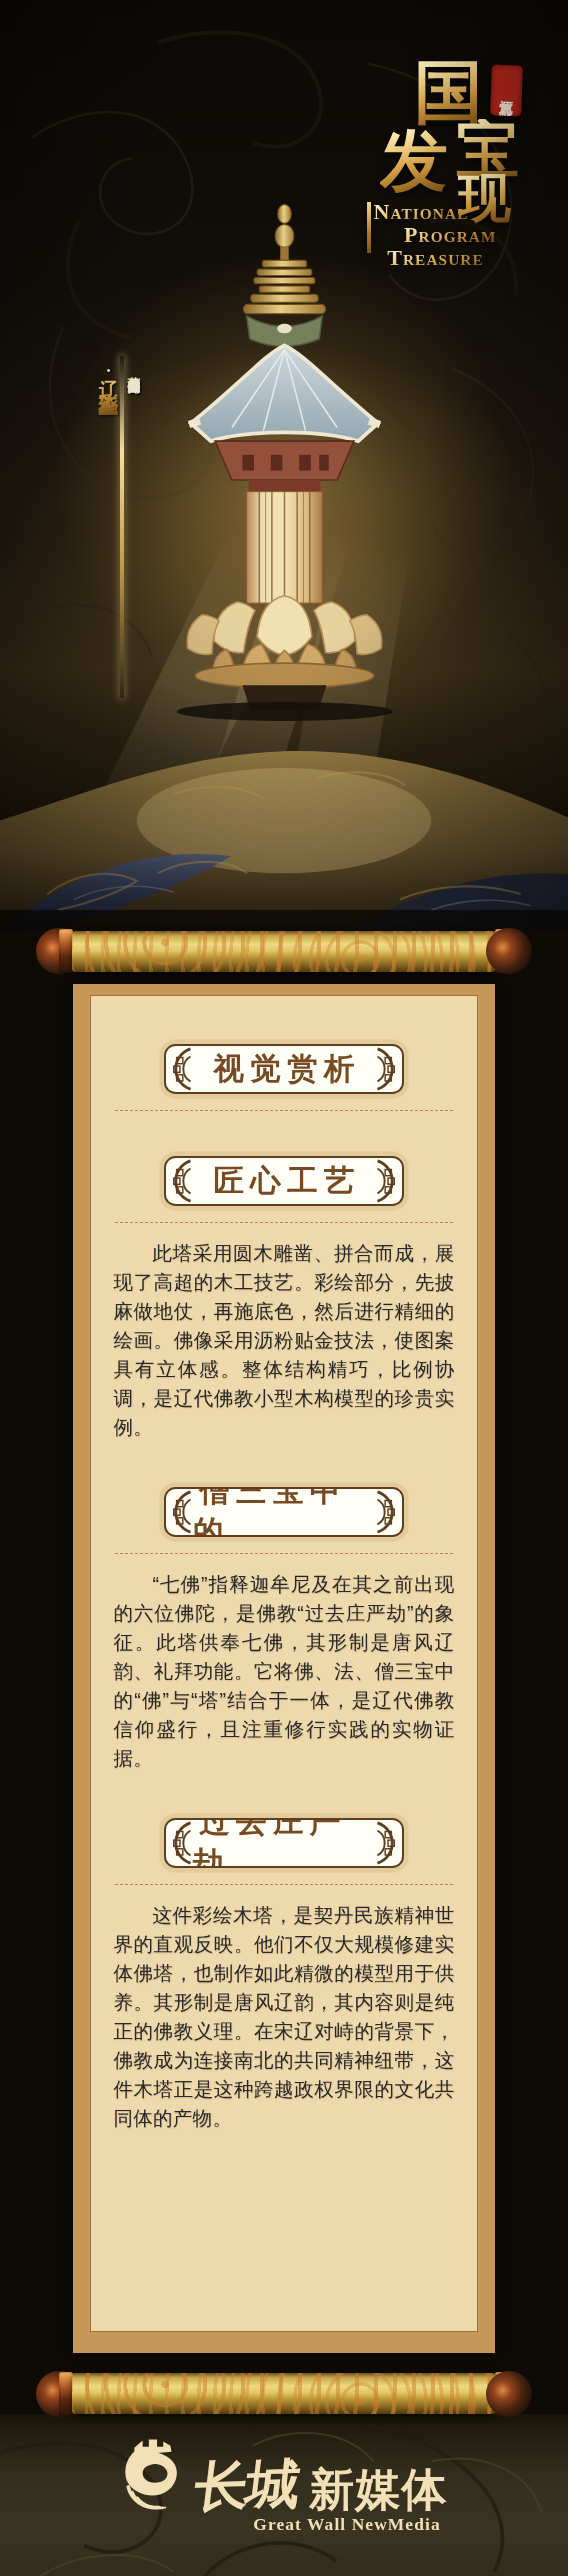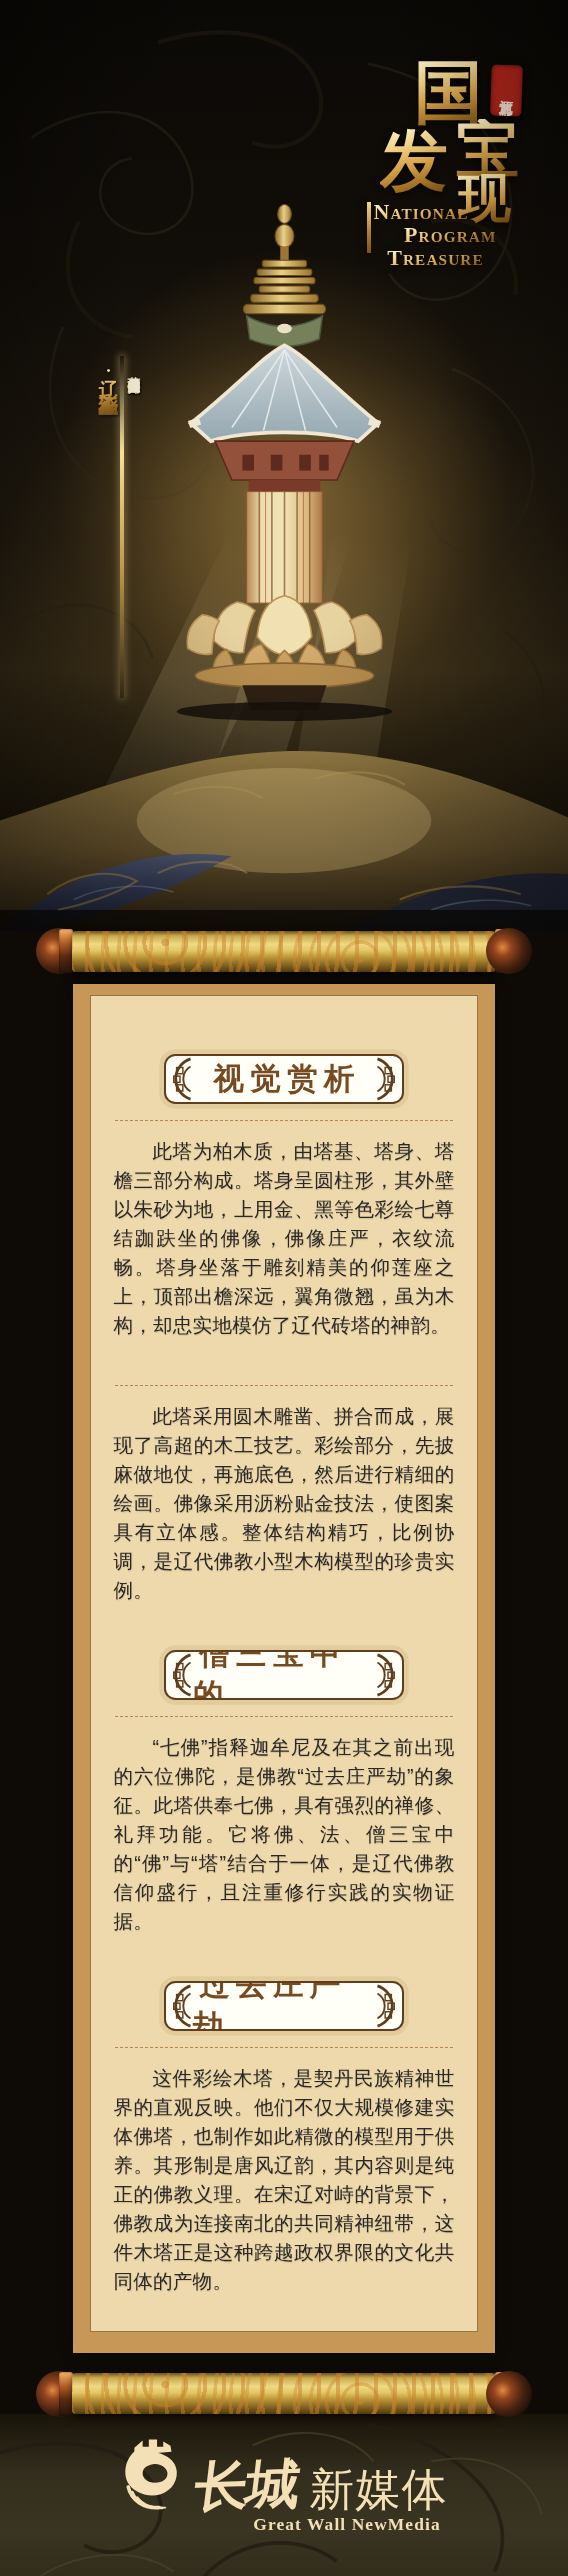--- a/index.html
+++ b/index.html
@@ -82,42 +82,42 @@
   .collar.cl { left:59px; } .collar.cr { right:59px; }
 
   
   .paper-outer { width:568px; padding:11.6px 73px 20.5px;
       background:linear-gradient(to bottom, rgba(10,8,5,.0), rgba(10,8,5,.0)); position:relative; z-index:2; }
   .paper-frame { background:#c79757; padding:11.6px 17.4px 20.5px; box-shadow:0 0 11.6px rgba(0,0,0,.55); }
   .paper-inner { background:#eed9ac; border:1.1px solid #9a7140; height:1337px; overflow:hidden;
       padding:48px 22px 32px; }
 
   .sec + .sec { margin-top:45px; }
-  .plaque { width:240px; height:50px; margin:10px auto; display:flex; align-items:stretch;
+  .plaque { width:240px; height:50px; margin:0 auto; display:flex; align-items:stretch;
       background:#fffef7; border:2.1px solid #5f3d1d; border-radius:11.6px;
       box-shadow:0 0 0 4.7px #e3cc9c; overflow:hidden; }
   .pl-end { flex:0 0 27px; height:100%; }
   .pl-end.flip { transform:scaleX(-1); }
   .pl-title { flex:1; display:flex; align-items:center; justify-content:center;
       font-family:"Liberation Serif","DejaVu Serif",serif; font-weight:700;
       font-size:30.5px; letter-spacing:6.3px; color:#784a21; text-indent:6.3px; }
   .divider { margin:16px 2.1px 0; border-top:1.6px dashed #b5854e; height:0; }
   .body-text { margin-top:16px; font-size:19.5px; line-height:29px; text-align:justify;
       text-indent:2em; color:#282828; letter-spacing:0.3px; font-weight:500;
       text-shadow:0.5px 1.1px 1.1px rgba(130,100,60,.25); }
 
   
   .footer { position:relative; width:568px; height:194px; overflow:hidden;
       background:linear-gradient(to bottom,#181408 0%, #332d1d 30%, #3a3422 60%, #2c2717 100%); }
   .footer svg.texture { position:absolute; inset:0; }
   .logo { position:absolute; left:0; right:0; top:20px; display:flex; flex-direction:column; align-items:center; }
   .logo-row { display:flex; align-items:flex-end; gap:7.4px; color:#f4e0b6; }
   .logo-cal { font-family:"Liberation Serif","DejaVu Serif",serif; font-weight:700; font-size:54px;
       line-height:.95; transform:skewX(-9deg) rotate(-2deg); letter-spacing:-3.2px; padding-right:5.3px; }
-  .logo-cn  { font-size:45px; font-weight:400; letter-spacing:1.1px; line-height:1; }
+  .logo-cn  { font-size:45px; font-weight:700; letter-spacing:1.1px; line-height:1; }
   .logo-en  { margin-top:2.1px; margin-left:126px; color:#f4e0b6; font-family:"Liberation Serif",serif;
       font-weight:700; font-size:17.4px; letter-spacing:1.1px; }
 </style>
 </head>
 <body>
 
 <div class="hero">
   <svg class="texture" width="568" height="931" viewBox="0 0 1080 1768">
     <g fill="none" stroke="#2e2718" stroke-width="5" opacity=".55">
       <path d="M60,260 C180,180 320,200 360,320 C390,420 300,470 230,430 C170,395 180,310 250,300"></path>
@@ -303,24 +303,40 @@
           <h2 class="pl-title">视觉赏析</h2>
           <svg class="pl-end flip" viewBox="0 0 54 96">
             <path d="M50,6 A44,44 0 0 0 50,90" fill="none" stroke="#5f3d1d" stroke-width="6"></path>
             <path d="M50,22 A30,30 0 0 0 50,74" fill="none" stroke="#5f3d1d" stroke-width="4"></path>
             <rect x="21" y="24" width="13" height="13" fill="none" stroke="#5f3d1d" stroke-width="3"></rect>
             <rect x="15" y="42" width="13" height="13" fill="none" stroke="#5f3d1d" stroke-width="3"></rect>
             <rect x="21" y="60" width="13" height="13" fill="none" stroke="#5f3d1d" stroke-width="3"></rect>
           </svg>
         </div>
         <div class="divider"></div>
-        <p class="body-text">此塔为柏木质，由塔基、塔身、塔檐三部分构成。塔身呈圆柱形，其外壁以朱砂为地，上用金、黑等色彩绘七尊结跏趺坐的佛像，佛像庄严，衣纹流畅。塔身坐落于雕刻精美的仰莲座之上，顶部出檐深远，翼角微翘，虽为木构，却忠实地模仿了辽代砖塔的神韵。</p>
       </div>
 
       <div class="sec">
+        <div class="plaque">
+          <svg class="pl-end" viewBox="0 0 54 96">
+            <path d="M50,6 A44,44 0 0 0 50,90" fill="none" stroke="#5f3d1d" stroke-width="6"></path>
+            <path d="M50,22 A30,30 0 0 0 50,74" fill="none" stroke="#5f3d1d" stroke-width="4"></path>
+            <rect x="21" y="24" width="13" height="13" fill="none" stroke="#5f3d1d" stroke-width="3"></rect>
+            <rect x="15" y="42" width="13" height="13" fill="none" stroke="#5f3d1d" stroke-width="3"></rect>
+            <rect x="21" y="60" width="13" height="13" fill="none" stroke="#5f3d1d" stroke-width="3"></rect>
+          </svg>
+          <h2 class="pl-title">匠心工艺</h2>
+          <svg class="pl-end flip" viewBox="0 0 54 96">
+            <path d="M50,6 A44,44 0 0 0 50,90" fill="none" stroke="#5f3d1d" stroke-width="6"></path>
+            <path d="M50,22 A30,30 0 0 0 50,74" fill="none" stroke="#5f3d1d" stroke-width="4"></path>
+            <rect x="21" y="24" width="13" height="13" fill="none" stroke="#5f3d1d" stroke-width="3"></rect>
+            <rect x="15" y="42" width="13" height="13" fill="none" stroke="#5f3d1d" stroke-width="3"></rect>
+            <rect x="21" y="60" width="13" height="13" fill="none" stroke="#5f3d1d" stroke-width="3"></rect>
+          </svg>
+        </div>
         <div class="divider"></div>
         <p class="body-text">此塔采用圆木雕凿、拼合而成，展现了高超的木工技艺。彩绘部分，先披麻做地仗，再施底色，然后进行精细的绘画。佛像采用沥粉贴金技法，使图案具有立体感。整体结构精巧，比例协调，是辽代佛教小型木构模型的珍贵实例。</p>
       </div>
 
       <div class="sec">
         <div class="plaque">
           <svg class="pl-end" viewBox="0 0 54 96">
             <path d="M50,6 A44,44 0 0 0 50,90" fill="none" stroke="#5f3d1d" stroke-width="6"></path>
             <path d="M50,22 A30,30 0 0 0 50,74" fill="none" stroke="#5f3d1d" stroke-width="4"></path>
             <rect x="21" y="24" width="13" height="13" fill="none" stroke="#5f3d1d" stroke-width="3"></rect>
@@ -330,21 +346,21 @@
           <h2 class="pl-title">僧三宝中的</h2>
           <svg class="pl-end flip" viewBox="0 0 54 96">
             <path d="M50,6 A44,44 0 0 0 50,90" fill="none" stroke="#5f3d1d" stroke-width="6"></path>
             <path d="M50,22 A30,30 0 0 0 50,74" fill="none" stroke="#5f3d1d" stroke-width="4"></path>
             <rect x="21" y="24" width="13" height="13" fill="none" stroke="#5f3d1d" stroke-width="3"></rect>
             <rect x="15" y="42" width="13" height="13" fill="none" stroke="#5f3d1d" stroke-width="3"></rect>
             <rect x="21" y="60" width="13" height="13" fill="none" stroke="#5f3d1d" stroke-width="3"></rect>
           </svg>
         </div>
         <div class="divider"></div>
-        <p class="body-text">“七佛”指释迦牟尼及在其之前出现的六位佛陀，是佛教“过去庄严劫”的象征。此塔供奉七佛，具有强烈的禅修、礼拜功能。它将佛、法、僧三宝中的“佛”与“塔”结合于一体，是辽代佛教信仰盛行，且注重修行实践的实物证据。</p>
+        <p class="body-text">“七佛”指释迦牟尼及在其之前出现的六位佛陀，是佛教“过去庄严劫”的象征。此塔供奉七佛，其形制是唐风辽韵、礼拜功能。它将佛、法、僧三宝中的“佛”与“塔”结合于一体，是辽代佛教信仰盛行，且注重修行实践的实物证据。</p>
       </div>
 
       <div class="sec">
         <div class="plaque">
           <svg class="pl-end" viewBox="0 0 54 96">
             <path d="M50,6 A44,44 0 0 0 50,90" fill="none" stroke="#5f3d1d" stroke-width="6"></path>
             <path d="M50,22 A30,30 0 0 0 50,74" fill="none" stroke="#5f3d1d" stroke-width="4"></path>
             <rect x="21" y="24" width="13" height="13" fill="none" stroke="#5f3d1d" stroke-width="3"></rect>
             <rect x="15" y="42" width="13" height="13" fill="none" stroke="#5f3d1d" stroke-width="3"></rect>
             <rect x="21" y="60" width="13" height="13" fill="none" stroke="#5f3d1d" stroke-width="3"></rect>

